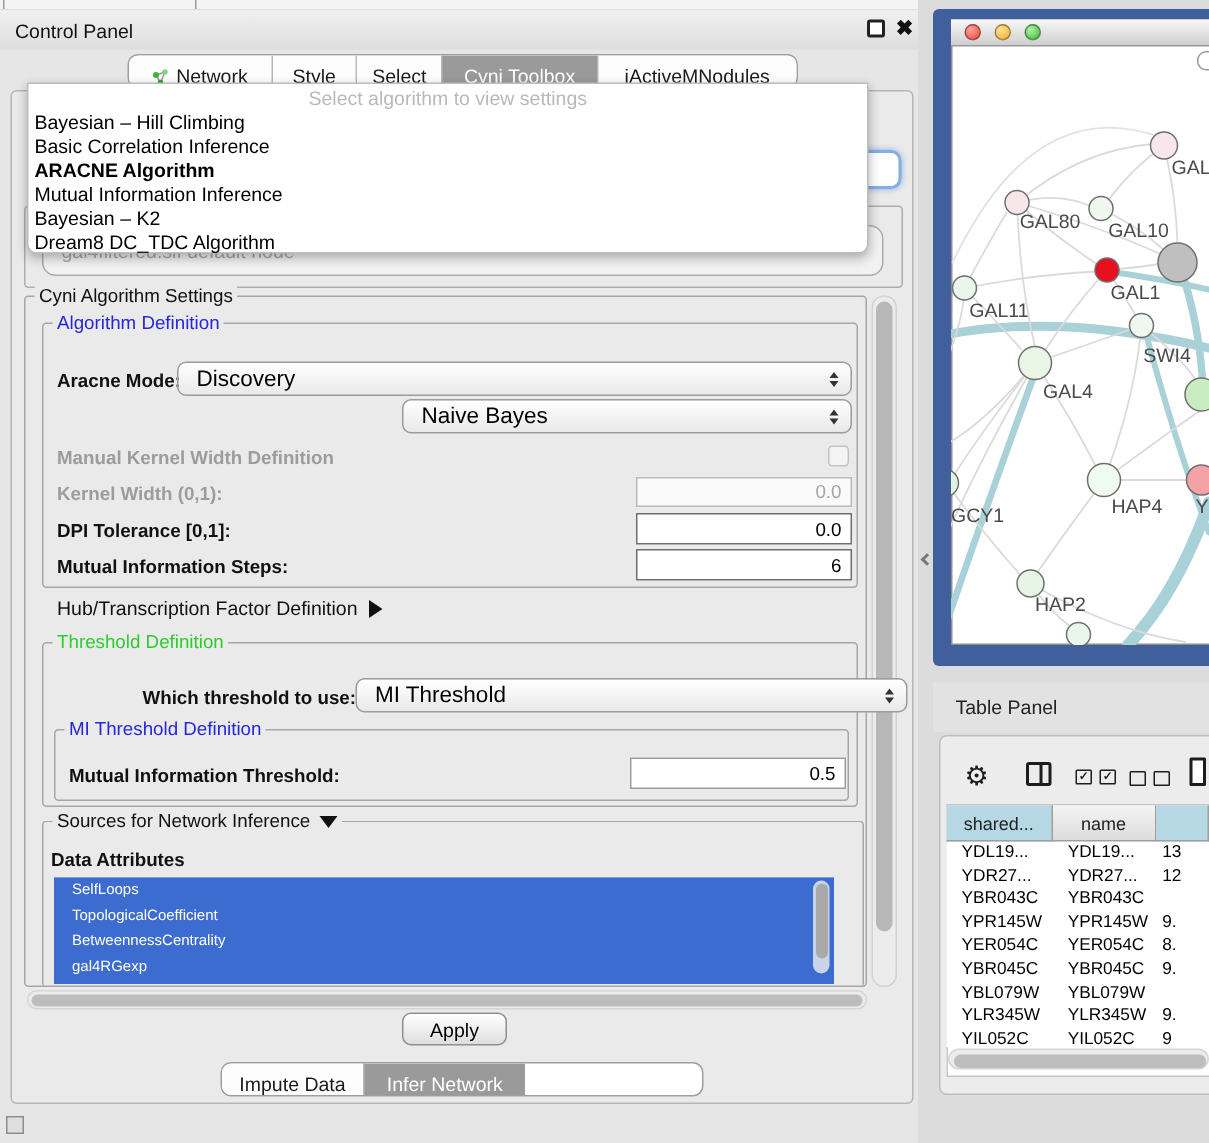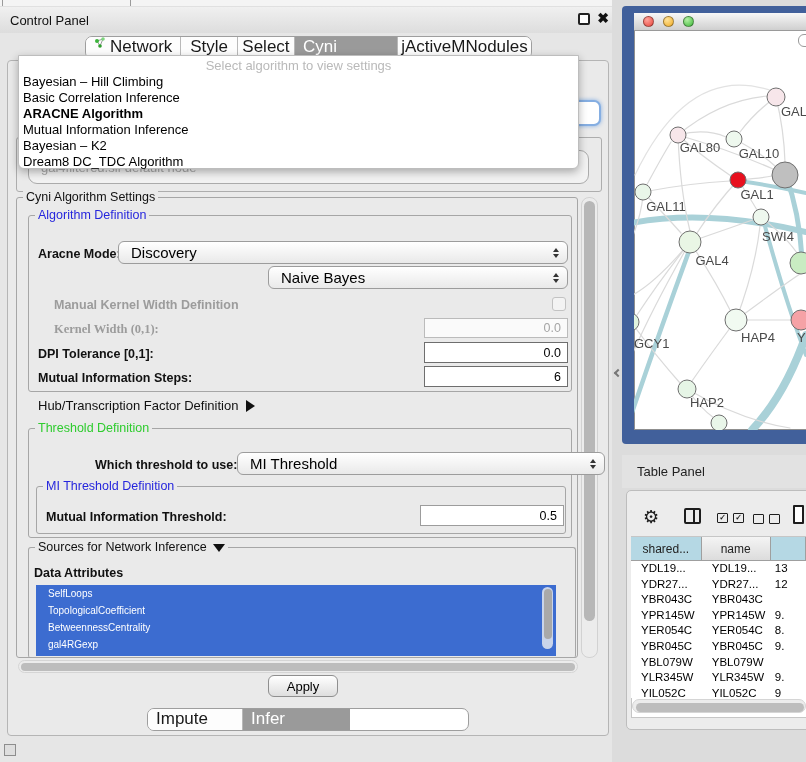--- a/index.html
+++ b/index.html
@@ -11,21 +11,21 @@
   
   #left-bg { left:0; top:0; width:612px; height:762px; background:#e6e6e6; }
   #top-strip { left:0; top:0; width:612px; height:7px; background:#f4f4f4; border-bottom:1px solid #e0e0e0; }
   .strip-tick { top:0; width:1px; height:6px; background:#9a9a9a; }
   #titlebar { left:0; top:7px; width:612px; height:26px; background:linear-gradient(#f0f0f0,#ddd); display:flex; align-items:center; }
   #titlebar .title { margin-left:10px; font-size:13px; color:#111; }
   #win-restore { left:578px; top:13px; width:12px; height:12px; border:2px solid #222; border-radius:2px; background:#fff; }
   #win-close { left:596px; top:10px; width:14px; height:16px; font-size:14px; font-weight:bold; color:#111; line-height:16px; text-align:center; }
 
   .tabbar { display:flex; border:1px solid #9e9e9e; border-radius:7px; overflow:hidden; background:#fff; height:23px; }
-  .tabseg { display:flex; align-items:flex-start; justify-content:center; gap:4px; font-size:17px; color:#1a1a1a; background:#fdfdfd; border-left:1px solid #b9b9b9; padding:0 8px; }
+  .tabseg { display:flex; align-items:flex-end; justify-content:center; gap:4px; font-size:13px; color:#1a1a1a; background:#fdfdfd; border-left:1px solid #b9b9b9; padding:0 8px; }
   .tabseg:first-child { border-left:none; }
   .tabseg.selected { background:#9a9a9a; color:#fff; }
   #top-tabs { left:85px; top:36px; width:447px; }
   #bottom-tabs { left:147px; top:708px; width:322px; }
 
   #cp-pane { left:7px; top:60px; width:602px; height:676px; background:#eaeaea; border:1px solid #b5b5b5; border-radius:4px; }
 
   
   #behind-group { left:16px; top:137px; width:586px; height:55px; border:1px solid #adadad; border-radius:3px; }
   #behind-combo { left:390px; top:100px; width:211px; height:26px; background:#fff; border:2px solid #85aee2; border-radius:7px; box-shadow:0 0 4px #85aee2; }
@@ -39,21 +39,21 @@
   .dd-item { height:16px; line-height:16px; font-size:13px; color:#000; padding-left:4px; }
   .dd-item.bold { font-weight:bold; }
 
   
   .groupbox { border:1px solid #a6a6a6; border-radius:3px; }
   .legend { position:absolute; top:-8px; left:6px; background:#eaeaea; padding:0 3px; font-size:12.5px; color:#111; white-space:nowrap; }
   .legend.blue { color:#2626dd; }
   .legend.green { color:#2ecc2e; }
 
   .rowlabel { font-size:12.5px; font-weight:bold; color:#111; }
-  .rowlabel.dim { color:#9c9c9c;margin-left:16px; }
+  .rowlabel.dim { color:#9c9c9c; }
 
   .combo { background:linear-gradient(#ffffff,#e9e9e9); border:1px solid #9c9c9c; border-radius:6px; display:flex; align-items:center; font-size:15px; color:#000; }
   .combo .val { margin-left:12px; flex:1; }
   .combo .arrows { width:16px; display:flex; flex-direction:column; align-items:center; gap:2px; margin-right:3px; }
   .combo .arrows i { width:0; height:0; border-left:3.5px solid transparent; border-right:3.5px solid transparent; }
   .combo .arrows i.up { border-bottom:4px solid #333; }
   .combo .arrows i.dn { border-top:4px solid #333; }
 
   .field { background:#fff; border:1px solid #6e6e6e; font-size:12.5px; color:#000; text-align:right; padding-right:6px; display:flex; align-items:center; justify-content:flex-end; }
   .field.dim { background:#fafafa; border:1px solid #bbb; color:#a5a5a5; }
@@ -194,21 +194,21 @@
   </div>
   <div class="abs combo" style="left:268px; top:266px; width:300px; height:23px;">
     <span class="val">Naive Bayes</span>
     <span class="arrows">
         <i class="up"></i>
         <i class="dn"></i>
       </span>
   </div>
   <div class="abs rowlabel dim" style="left:38px; top:298px;">Manual Kernel Width Definition</div>
   <div class="abs checkbox" style="left:552px; top:297px; width:14px; height:14px;"></div>
-  <div class="abs rowlabel dim" style="left:38px; top:322px;font-family:Liberation Serif, serif;">Kernel Width (0,1):</div>
+  <div class="abs rowlabel dim" style="left:38px; top:322px;">Kernel Width (0,1):</div>
   <div class="abs field dim" style="left:424px; top:318px; width:144px; height:20px;">0.0</div>
   <div class="abs rowlabel" style="left:38px; top:347px;">DPI Tolerance [0,1]:</div>
   <div class="abs field" style="left:424px; top:342px; width:144px; height:21px;">0.0</div>
   <div class="abs rowlabel" style="left:38px; top:371px;">Mutual Information Steps:</div>
   <div class="abs field" style="left:424px; top:366px; width:144px; height:21px;">6</div>
 
   <div class="abs" style="left:38px; top:398px; font-size:13px; color:#111;">
     <span>Hub/Transcription Factor Definition</span><span id="hub-arrow"></span>
   </div>
 

